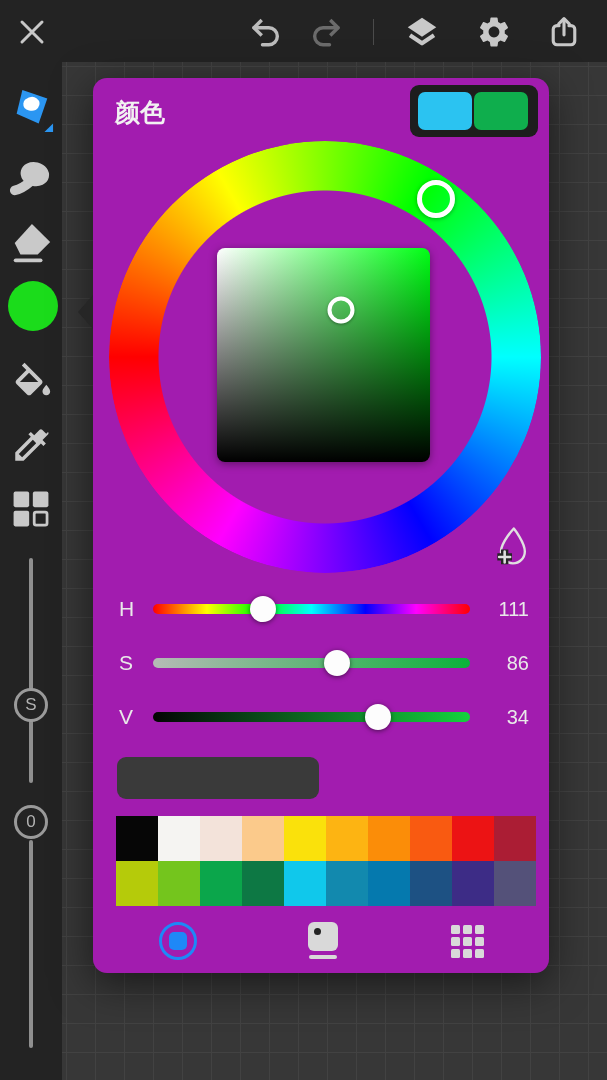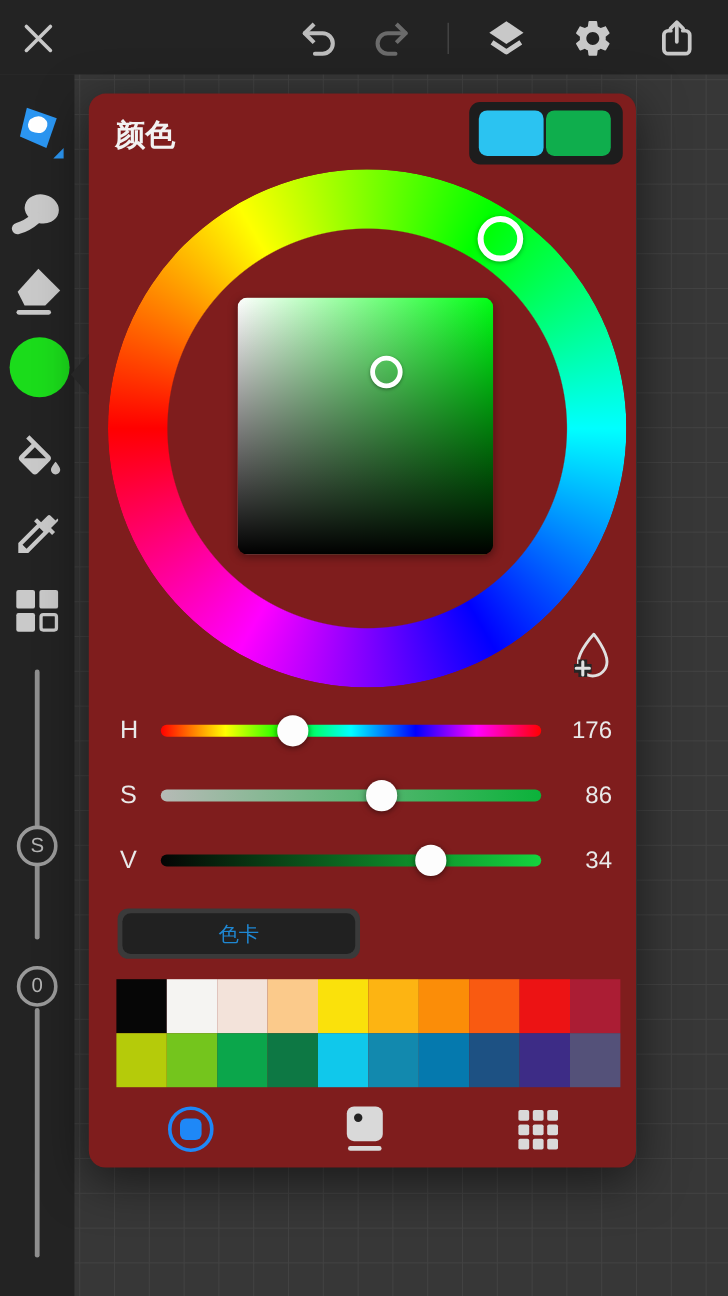--- a/index.html
+++ b/index.html
@@ -24,22 +24,22 @@
   
   .sidebar{position:absolute;left:0;top:62px;width:62px;bottom:0;background:#232323;z-index:4;}
   .tool{position:absolute;left:8px;width:46px;height:46px;display:flex;align-items:center;justify-content:center;}
   .color-tool{position:absolute;left:8px;top:219px;width:50px;height:50px;border-radius:50%;}
   .vtrack{position:absolute;left:29px;width:4px;border-radius:2px;background:#8f8f8f;}
   .vhandle{position:absolute;left:14px;width:28px;height:28px;border-radius:50%;
     border:3px solid #9a9a9a;background:#232323;color:#b3b3b3;font-size:17px;
     display:flex;align-items:center;justify-content:center;z-index:2;}
   
   .panel{
-    position:absolute;left:74px;top:78px;width:456px;height:895px;
-    background:#7f1d1d;border-radius:14px;z-index:6;
+    position:absolute;left:93px;top:78px;width:456px;height:895px;
+    background:#a21caf;border-radius:14px;z-index:6;
     box-shadow:0 10px 40px rgba(0,0,0,.55);
   }
   .panel-arrow{
     position:absolute;left:-15px;top:217px;width:0;height:0;
     border-top:17px solid transparent;border-bottom:17px solid transparent;
     border-right:15px solid #262626;
   }
   .panel-title{position:absolute;left:22px;top:18px;font-size:25px;font-weight:600;color:#f2f2f2;}
   .recent-wrap{position:absolute;left:317px;top:7px;width:128px;height:52px;background:#1d1d1d;border-radius:9px;display:flex;align-items:center;padding:0;}
   .recent-swatch{width:54px;height:38px;border-radius:7px;margin-left:8px;}
@@ -200,40 +200,39 @@
       <path d="M10 37 H22 M16 31 V43" stroke="#e0e0e0" stroke-width="2.8" stroke-linecap="round"></path>
     </svg>
   </div>
 
   <div class="hsv-rows" id="hsv-rows">
       <div class="hsv-row">
         <span class="hsv-label">H</span>
         <div class="hsv-track" style="background: linear-gradient(to right, rgb(255, 0, 0), rgb(255, 255, 0) 17%, rgb(0, 255, 0) 33%, rgb(0, 255, 255) 50%, rgb(0, 0, 255) 67%, rgb(255, 0, 255) 83%, rgb(255, 0, 0));">
           <div class="hsv-knob" style="left: 34.7222%;"></div>
         </div>
-        <span class="hsv-value">176</span>
+        <span class="hsv-value">111</span>
       </div>
       <div class="hsv-row">
         <span class="hsv-label">S</span>
         <div class="hsv-track" style="background: linear-gradient(to right, rgb(182, 186, 182), rgb(11, 178, 58));">
           <div class="hsv-knob" style="left: 58%;"></div>
         </div>
         <span class="hsv-value">86</span>
       </div>
       <div class="hsv-row">
         <span class="hsv-label">V</span>
         <div class="hsv-track" style="background: linear-gradient(to right, rgb(4, 4, 4), rgb(20, 211, 62));">
           <div class="hsv-knob" style="left: 71%;"></div>
         </div>
         <span class="hsv-value">34</span>
       </div>
     </div>
 
   <div class="tabs" id="tabs">
-      <div class="tab active">色卡</div>
     </div>
 
   <div class="palette" id="palette">
       <div style="background: rgb(6, 6, 6);"></div>
       <div style="background: rgb(245, 244, 242);"></div>
       <div style="background: rgb(243, 227, 218);"></div>
       <div style="background: rgb(251, 202, 139);"></div>
       <div style="background: rgb(250, 225, 11);"></div>
       <div style="background: rgb(253, 180, 18);"></div>
       <div style="background: rgb(251, 141, 8);"></div>

